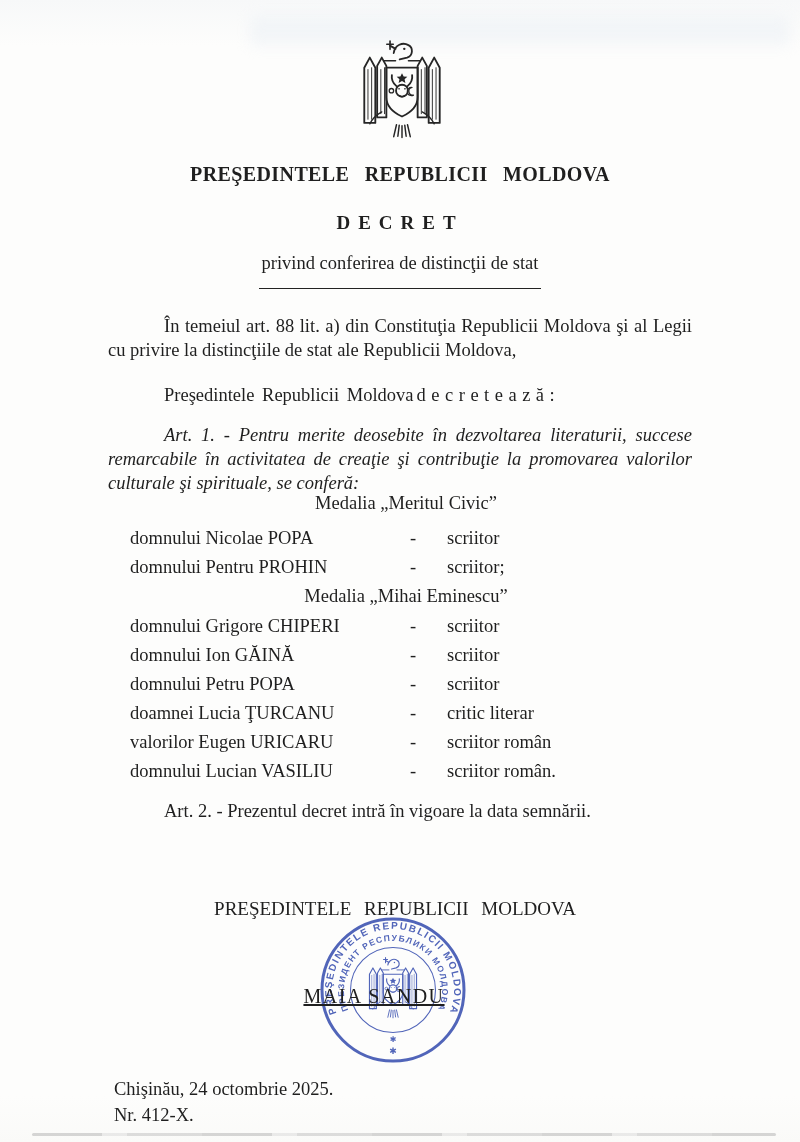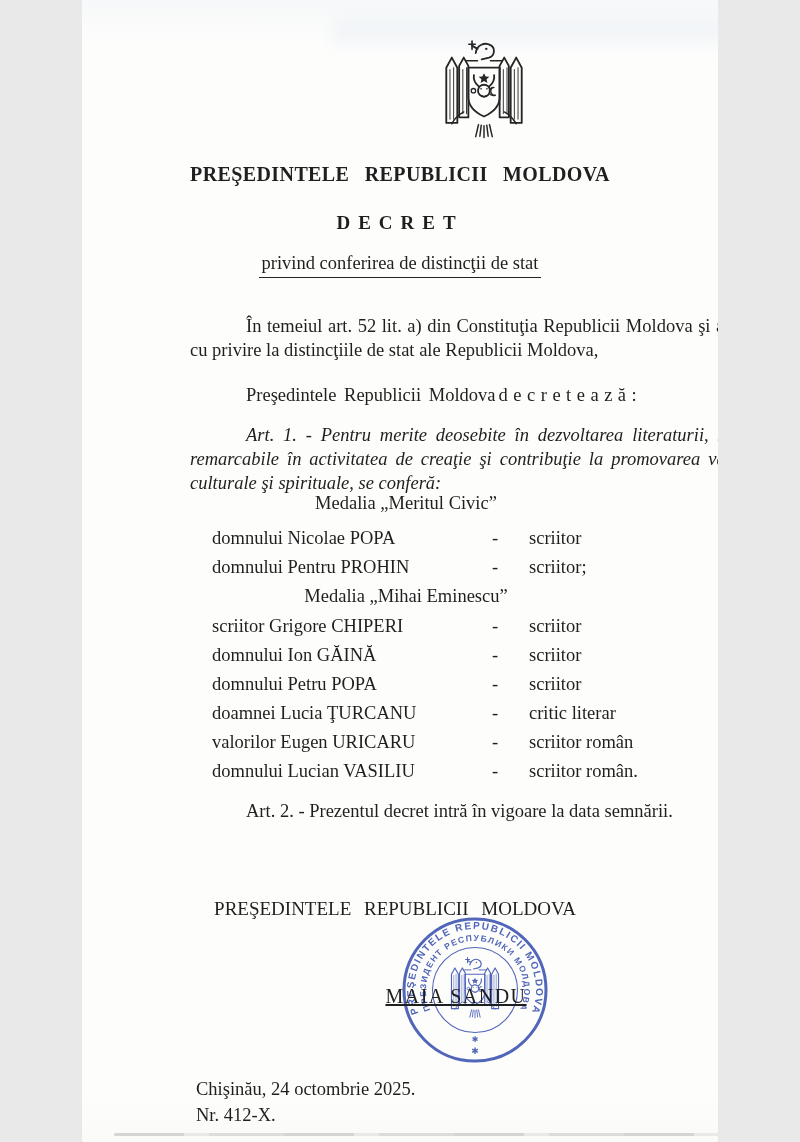--- a/index.html
+++ b/index.html
@@ -1,35 +1,35 @@
 <!DOCTYPE html>
 <html><head>
 <meta charset="utf-8">
 <style>
   html,body { margin:0; padding:0; background:#e9e9e9; }
   .page {
-    position:relative; width:636px; height:1142px; margin:0 auto;
+    position:relative; width:800px; height:1142px; margin:0 auto;
     background:linear-gradient(180deg,#f7f8f9 0%, #fdfdfc 4%, #fdfdfc 96%, #fafaf8 100%);
     overflow:hidden;
     font-family:"Liberation Serif","DejaVu Serif",serif;
     color:#1f1f1f;
   }
   .page::before{ 
     content:""; position:absolute; top:16px; left:250px; width:540px; height:30px;
     background:#e8eef4; opacity:.45; filter:blur(7px);
   }
   .abs { position:absolute; }
   .center { left:0; right:0; text-align:center; }
 
   .emblem { left:356px; top:38px; width:92px; height:110px; }
 
   .doc-title  { top:163px; font-weight:bold; font-size:20px; word-spacing:10px; letter-spacing:.4px; }
   .doc-type   { top:212px; font-weight:bold; font-size:19px; letter-spacing:8px; }
   .doc-subject{ top:253px; font-size:18.5px; }
-  .doc-subject span { border-bottom:1.6px solid #222; padding:0 3px 4px; }
+  .doc-subject span { border-bottom:1.6px solid #222; padding:0 3px 15px; }
 
   .para { position:absolute; left:108px; width:584px; font-size:18.5px; line-height:24px;
           text-align:justify; text-indent:56px; margin:0; }
   .preamble    { top:314px; }
   .decree-line { top:383px; text-align:left; word-spacing:3px; }
   .spaced-verb { letter-spacing:5.5px; margin-left:3px; }
   .art1        { top:423px;font-style:italic; }
   .art2        { top:799px; text-align:left; }
 
   .medal { position:absolute; left:0; right:0; text-align:center; font-size:18.5px; padding-left:12px; }
@@ -110,21 +110,21 @@
   </svg>
 
   <div class="abs center doc-title">PREŞEDINTELE REPUBLICII MOLDOVA</div>
 
   <div class="abs center doc-type">DECRET</div>
 
   <div class="abs center doc-subject">
     <span>privind conferirea de distincţii de stat</span>
   </div>
 
-  <p class="para preamble">În temeiul art. 52 lit. a) din Constituţia Republicii Moldova şi al Legii cu privire la distincţiile de stat ale Republicii Moldova,</p>
+  <p class="para preamble">În temeiul art. 88 lit. a) din Constituţia Republicii Moldova şi al Legii cu privire la distincţiile de stat ale Republicii Moldova,</p>
 
   <p class="para decree-line"><span>Preşedintele Republicii Moldova</span><span class="spaced-verb">decretează:</span></p>
 
   <p class="para art1">Art. 1. - Pentru merite deosebite în dezvoltarea literaturii, succese remarcabile în activitatea de creaţie şi contribuţie la promovarea valorilor culturale şi spirituale, se conferă:</p>
 
   <div class="medal medal1">Medalia „Meritul Civic”</div>
 
   <div class="rlist list1">
     <div class="rrow">
       <span class="rname">domnului Nicolae POPA</span>
@@ -135,21 +135,21 @@
       <span class="rname">domnului Pentru PROHIN</span>
       <span class="rsep">-</span>
       <span class="rrole">scriitor;</span>
     </div>
   </div>
 
   <div class="medal medal2">Medalia „Mihai Eminescu”</div>
 
   <div class="rlist list2">
     <div class="rrow">
-      <span class="rname">scriitor Grigore CHIPERI</span>
+      <span class="rname">domnului Grigore CHIPERI</span>
       <span class="rsep">-</span>
       <span class="rrole">scriitor</span>
     </div>
     <div class="rrow">
       <span class="rname">domnului Ion GĂINĂ</span>
       <span class="rsep">-</span>
       <span class="rrole">scriitor</span>
     </div>
     <div class="rrow">
       <span class="rname">domnului Petru POPA</span>

